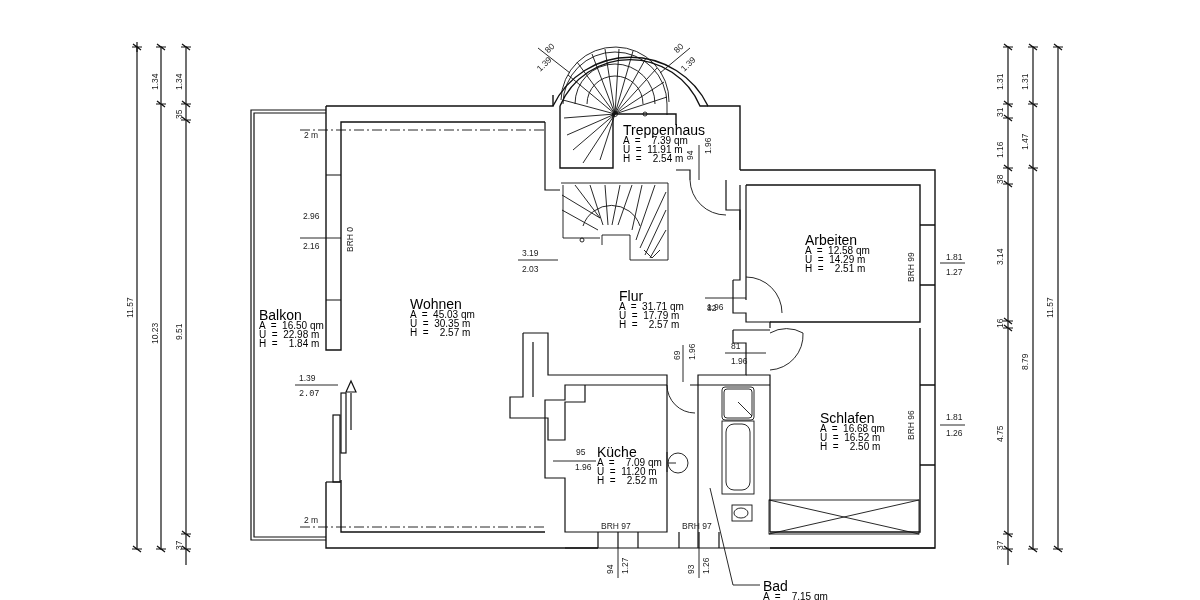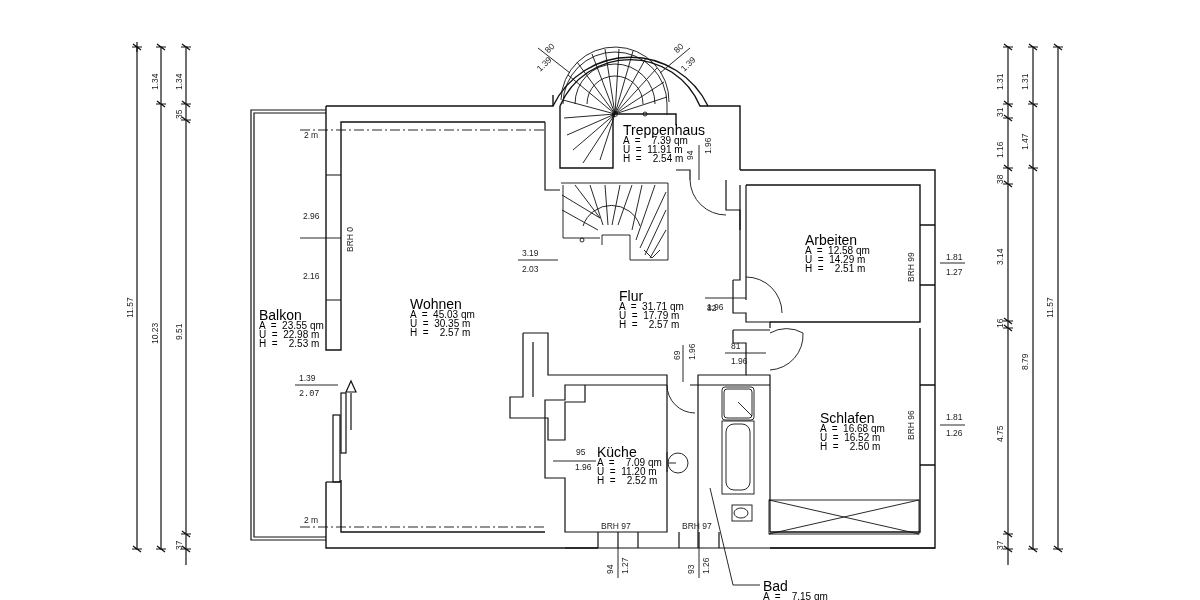--- a/index.html
+++ b/index.html
@@ -217,30 +217,30 @@
   <span class="row"><span>A  =</span>    <span>7.39 qm</span></span>
   <span class="row"><span>U  =</span>  <span>11.91 m</span></span>
   <span class="row"><span>H  =</span>    <span>2.54 m</span></span>
 </div>
 <div class="lbl dim vtext" style="left:686px; top:160px;">94</div>
 <div class="lbl dim vtext" style="left:704px; top:154px;">1.96</div>
 
 <div class="lbl dim" style="left:304px; top:131px;">2 m</div>
 <div class="lbl dim" style="left:304px; top:516px;">2 m</div>
 <div class="lbl dim" style="left:303px; top:212px;">2.96</div>
-<div class="lbl dim" style="left:303px; top:242px;margin-top:30px;">2.16</div>
+<div class="lbl dim" style="left:303px; top:242px;">2.16</div>
 <div class="lbl dim vtext" style="left:346px; top:252px;">BRH 0</div>
 <div class="lbl dim" style="left:299px; top:374px;">1.39</div>
 <div class="lbl dim" style="left:299px; top:390px;font-family:Liberation Mono, monospace;">2.07</div>
 
 <div class="room-block" style="left:259px; top:310px;">
   <span class="name">Balkon</span>
-  <span class="row"><span>A  =</span>  <span>23.55 qm</span></span>
+  <span class="row"><span>A  =</span>  <span>16.50 qm</span></span>
   <span class="row"><span>U  =</span>  <span>22.98 m</span></span>
-  <span class="row"><span>H  =</span>    <span>2.53 m</span></span>
+  <span class="row"><span>H  =</span>    <span>1.84 m</span></span>
 </div>
 
 <div class="room-block" style="left:410px; top:299px;">
   <span class="name">Wohnen</span>
   <span class="row"><span>A  =</span>  <span>45.03 qm</span></span>
   <span class="row"><span>U  =</span>  <span>30.35 m</span></span>
   <span class="row"><span>H  =</span>    <span>2.57 m</span></span>
 </div>
 
 <div class="lbl dim" style="left:522px; top:249px;">3.19</div>

